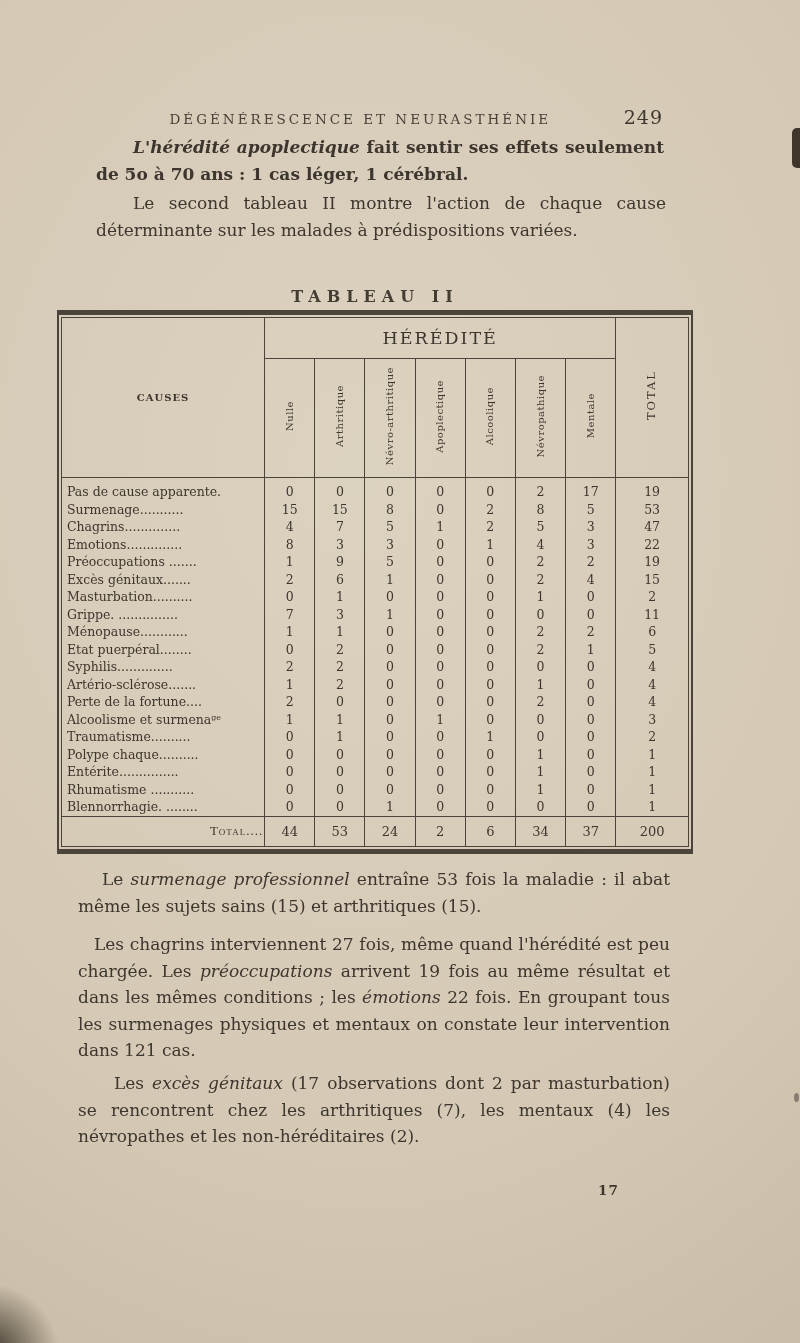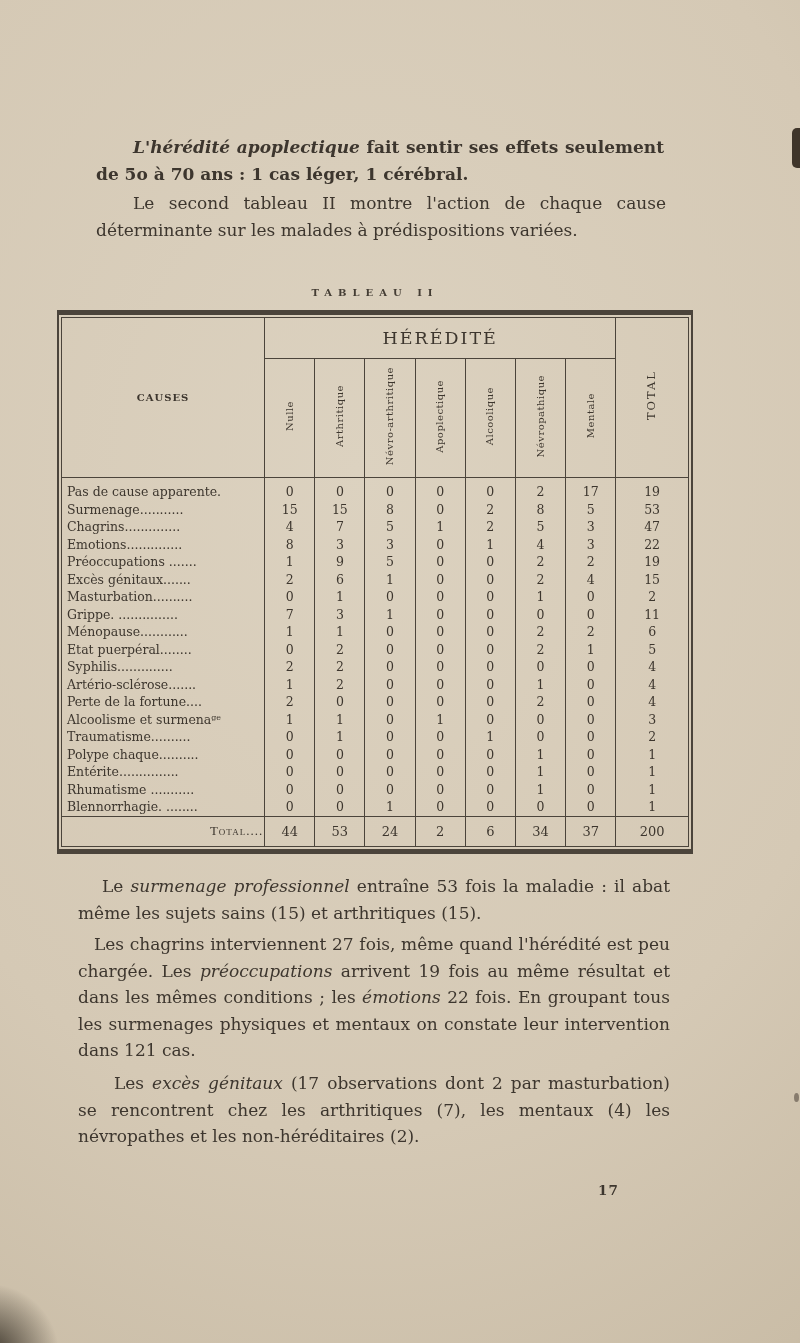--- a/index.html
+++ b/index.html
@@ -14,27 +14,27 @@
     font-family:"DejaVu Serif","Liberation Serif",serif;
     color:var(--ink);
   }
   .running-head{position:absolute;top:106px;left:97px;width:566px;display:flex;align-items:baseline;}
   .head-title{flex:1;text-align:center;font-size:13.5px;letter-spacing:3px;color:#48413a;}
   .page-number{font-size:19px;letter-spacing:1px;}
 
   .para{position:absolute;text-align:justify;font-size:17px;line-height:26.5px;margin:0;}
   .p1{top:134px;left:96px;width:568px;text-indent:37px;font-weight:bold;}
   .p2{top:190px;left:96px;width:570px;text-indent:37px;}
-  .p3{top:866px;left:78px;width:592px;text-indent:24px;margin-top:7px;}
+  .p3{top:866px;left:78px;width:592px;text-indent:24px;}
   .p4{top:931px;left:78px;width:592px;text-indent:16px;}
   .p5{top:1070px;left:78px;width:592px;text-indent:36px;}
   .it{font-style:italic;}
 
   .table-caption{position:absolute;top:287px;left:57px;width:636px;text-align:center;
-    font-size:10px;font-weight:bold;letter-spacing:6px;color:#443d34;}
+    font-size:16px;font-weight:bold;letter-spacing:6px;color:#443d34;}
 
   .table-outer{position:absolute;top:310px;left:57px;width:636px;
     border:2px solid var(--line);border-top-width:5px;border-bottom-width:5px;
     padding:2px;box-sizing:border-box;background:transparent;}
   table{width:100%;border-collapse:collapse;table-layout:fixed;border:1px solid var(--line);}
   col.c-causes{width:32.4%;}
   col.c-h{width:8%;}
   col.c-total{width:11.6%;}
   th{font-weight:normal;padding:0;}
   .causes-head{border-right:1px solid var(--line);border-bottom:1px solid var(--line);
@@ -64,20 +64,24 @@
   .smudge-right-mid{position:absolute;right:1px;top:1093px;width:5px;height:9px;
     background:#4a4036;border-radius:50%;opacity:.55;}
   .corner-bottom-left{position:absolute;left:-20px;bottom:-20px;width:80px;height:80px;
     background:radial-gradient(circle at 10% 90%, rgba(20,15,8,.8), rgba(20,15,8,0) 70%);}
 </style>
 </head>
 <body>
 
 <div class="page">
 
+  <div class="running-head">
+    <span class="head-title">DÉGÉNÉRESCENCE ET NEURASTHÉNIE</span>
+    <span class="page-number">249</span>
+  </div>
 
   <p class="para p1"><span class="it">L'hérédité apoplectique</span><span> fait sentir ses effets seulement de 5o à 70 ans : 1 cas léger, 1 cérébral.</span></p>
 
   <p class="para p2"><span>Le second tableau II montre l'action de chaque cause déterminante sur les malades à prédispositions variées.</span></p>
 
   <div class="table-caption">TABLEAU II</div>
 
   <div class="table-outer">
     <table>
       <colgroup>

